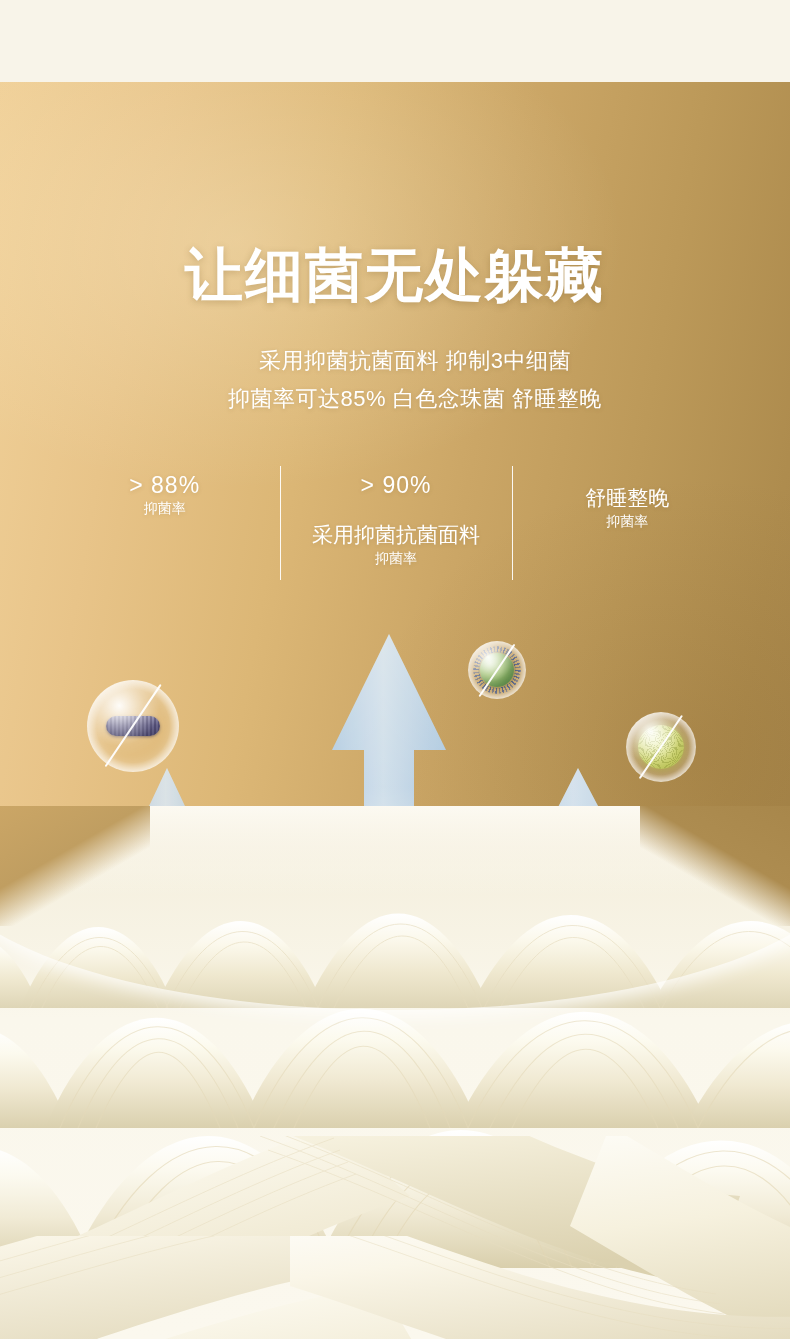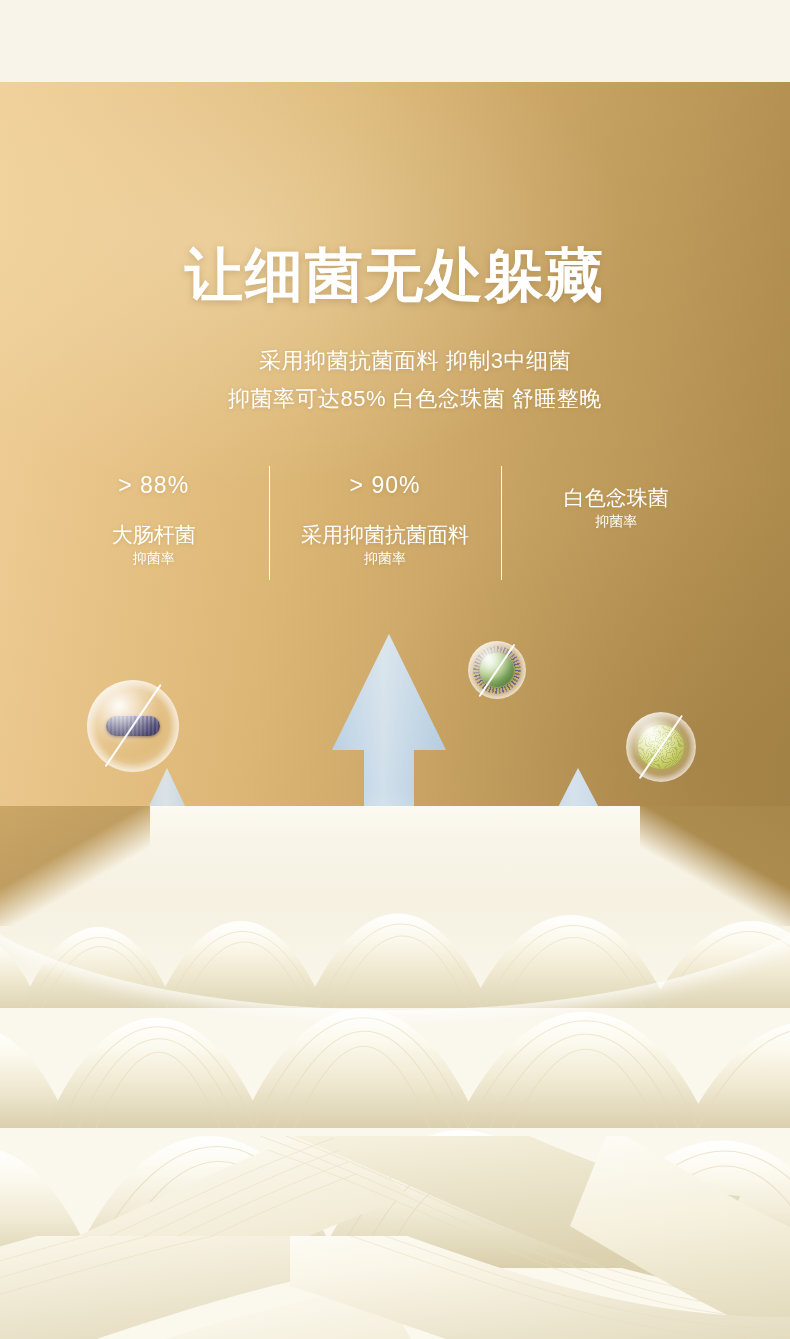--- a/index.html
+++ b/index.html
@@ -138,21 +138,21 @@
     letter-spacing: .5px;
     text-shadow: 0 1px 4px rgba(120,88,36,.22);
     padding-left: 20px;
   }
   .subline.l1 { top: 346px; }
   .subline.l2 { top: 384px; }
 
   
   .stats {
     position: absolute;
-    left: 38px;
+    left: 49px;
     top: 462px;
     width: 694px;
     height: 126px;
     display: flex;
   }
   .stat {
     flex: 1 1 0;
     position: relative;
     text-align: center;
     color: #ffffff;
@@ -280,30 +280,29 @@
   <div class="gold-bg"></div>
   <div class="gold-sheen"></div>
 
   <div class="headline">让细菌无处躲藏</div>
   <div class="subline l1">采用抑菌抗菌面料 抑制3中细菌</div>
   <div class="subline l2">抑菌率可达85% 白色念珠菌 舒睡整晚</div>
 
   <div class="stats">
     <div class="stat">
       <div class="stat-value">&gt; 88%</div>
-      <div class="stat-name">大肠杆菌</div>
       <div class="stat-unit">抑菌率</div>
     </div>
     <div class="stat">
       <div class="stat-value">&gt; 90%</div>
       <div class="stat-name">采用抑菌抗菌面料</div>
       <div class="stat-unit">抑菌率</div>
     </div>
     <div class="stat">
-      <div class="stat-name">白色念珠菌</div>
+      <div class="stat-name">舒睡整晚</div>
       <div class="stat-unit">抑菌率</div>
     </div>
   </div>
 
   <div class="bubble" style="left:87px; top:680px; width:92px; height:92px;">
     <div class="germ germ-rod"></div>
     <div class="glass"></div>
     <div class="slash"></div>
   </div>
 

